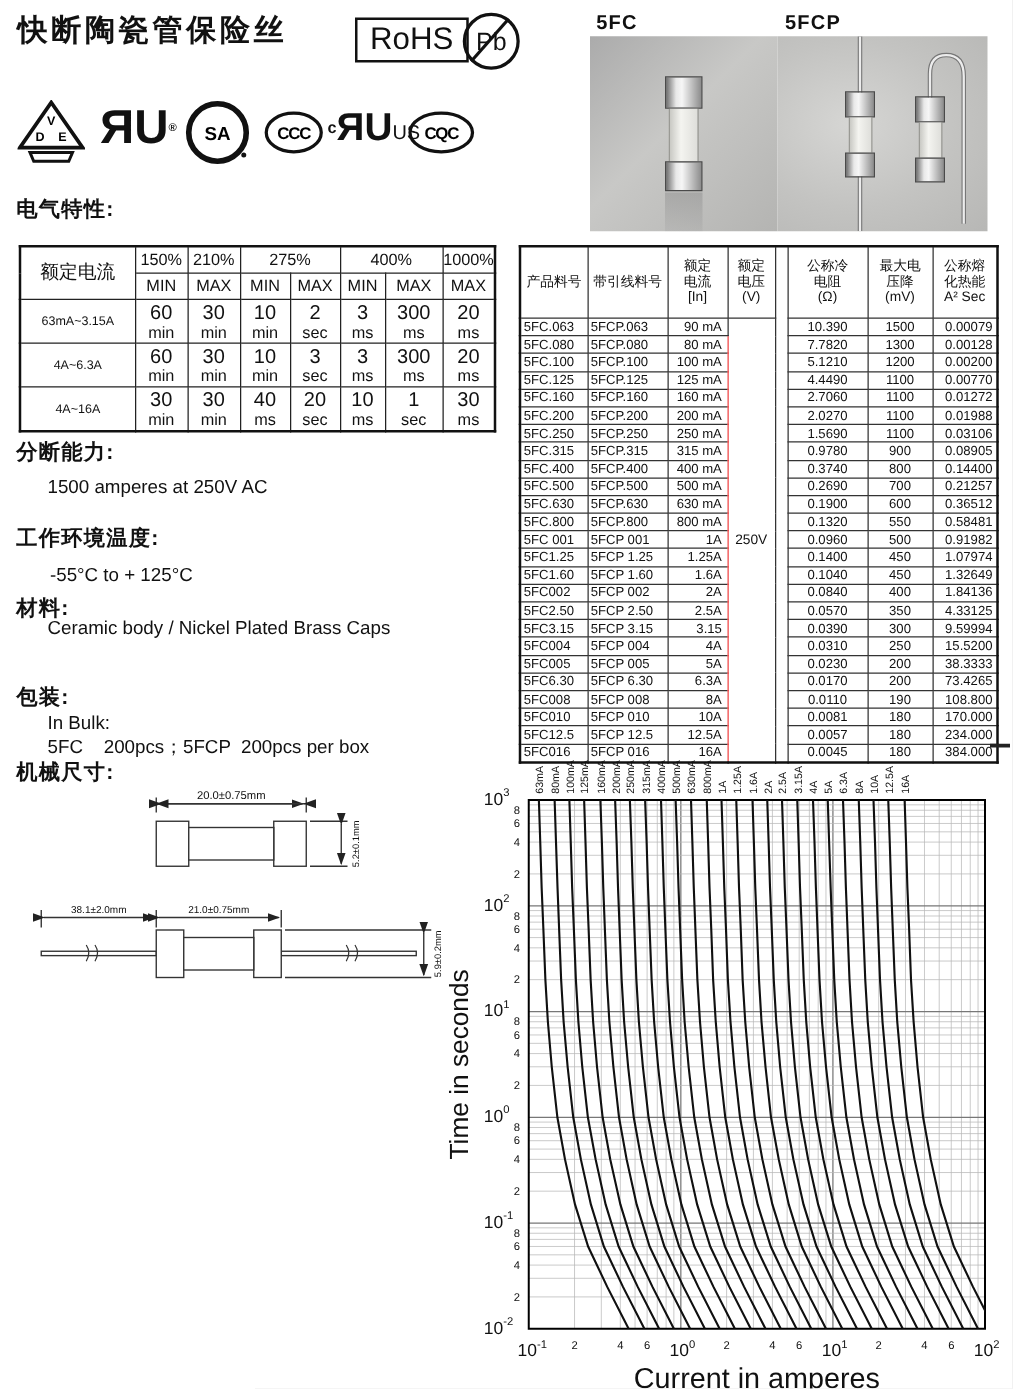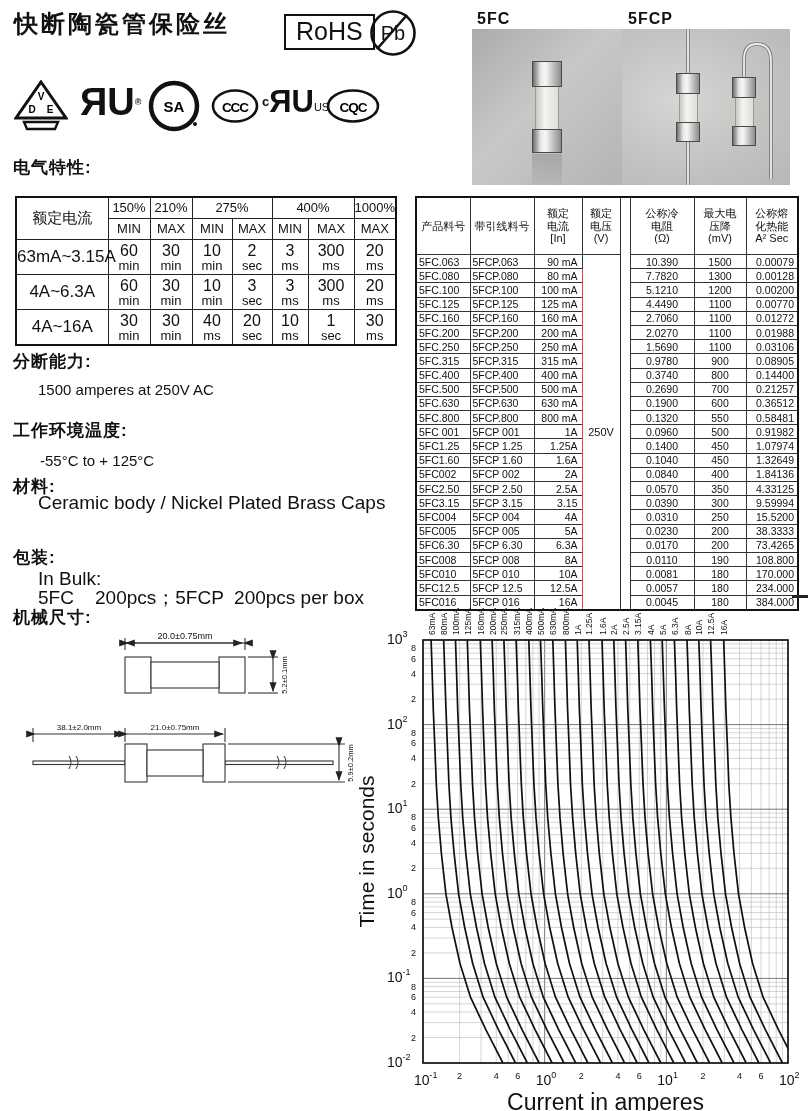--- a/index.html
+++ b/index.html
@@ -4,28 +4,28 @@
 <style>
   html,body{margin:0;padding:0;background:#e8e8e8;}
   .page{position:relative;width:810px;height:1111px;background:#ffffff;margin:0 auto;
         font-family:"Liberation Sans","DejaVu Sans",sans-serif;color:#111;overflow:hidden;}
   .abs{position:absolute;}
 
   
   .doc-title{font-size:24px;font-weight:bold;letter-spacing:3px;}
   .rohs-box{border:2.5px solid #111;font-size:25px;font-weight:500;padding:2px 10px;line-height:1.1;}
   .h-cn{font-size:17px;font-weight:bold;letter-spacing:1px;}
-  .body-text{font-size:19px;line-height:17.5px;}
+  .body-text{font-size:15px;line-height:17.5px;}
 
   
   table.etab{border-collapse:collapse;table-layout:fixed;width:380px;}
   table.etab th,table.etab td{border:1px solid #222;text-align:center;padding:0;line-height:1.1;}
   table.etab{border:2px solid #111;}
   table.etab th{font-weight:normal;font-size:13px;height:20px;}
-  table.etab td.ecur{font-size:17px;}
+  table.etab td.ecur{font-size:10px;}
   table.etab td .v{font-size:16px;line-height:16px;padding-top:1px;}
   table.etab td .u{font-size:13px;line-height:14px;}
   table.etab tbody td{height:34px;}
 
   
   table.ptab{border-collapse:collapse;table-layout:fixed;width:382px;border:2px solid #111;}
   table.ptab th,table.ptab td{border:1px solid #333;padding:0 2px;line-height:1.15;}
   table.ptab th{font-weight:normal;font-size:11px;white-space:pre-line;height:56px;text-align:center;}
   table.ptab td{font-size:10.5px;height:13.2px;}
   table.ptab td.c0,table.ptab td.c1{text-align:left;}
@@ -73,21 +73,21 @@
   <svg class="abs" style="left:148px;top:80px;" width="54" height="54" viewBox="0 0 54 54">
     <circle cx="26" cy="26" r="23" fill="none" stroke="#111" stroke-width="4.5"></circle>
     <text x="26" y="32" font-size="15" font-weight="bold" text-anchor="middle">SA</text>
     <circle cx="47" cy="44" r="2" fill="#111"></circle>
   </svg>
   <svg class="abs" style="left:211px;top:88px;" width="48" height="36" viewBox="0 0 48 36">
     <ellipse cx="24" cy="18" rx="22" ry="15.5" fill="none" stroke="#111" stroke-width="2.6"></ellipse>
     <text x="24" y="23.5" font-size="13.5" font-weight="bold" text-anchor="middle" letter-spacing="-1">CCC</text>
   </svg>
   <div class="abs" style="left:262px;top:86px;">
-    <span style="font-size:13px;font-weight:bold;vertical-align:6px;">c</span><span style="font-size:31px;font-weight:bold;line-height:32px;">ЯU</span><span style="font-size:11px;vertical-align:1px;">US</span>
+    <span style="font-size:13px;font-weight:bold;vertical-align:6px;">c</span><span style="font-size:31px;font-weight:bold;line-height:32px;">ЯU</span><span style="font-size:16px;vertical-align:1px;">US</span>
   </div>
   <svg class="abs" style="left:326px;top:88px;" width="54" height="36" viewBox="0 0 54 36">
     <ellipse cx="27" cy="18" rx="25" ry="15.5" fill="none" stroke="#111" stroke-width="2.6"></ellipse>
     <text x="27" y="23.5" font-size="13.5" font-weight="bold" text-anchor="middle" letter-spacing="-1">CQC</text>
   </svg>
 
   <div class="abs h-cn" style="left:13px;top:156px;">电气特性:</div>
 
   <table class="etab abs" style="left:15px;top:196px;">
     <colgroup>

